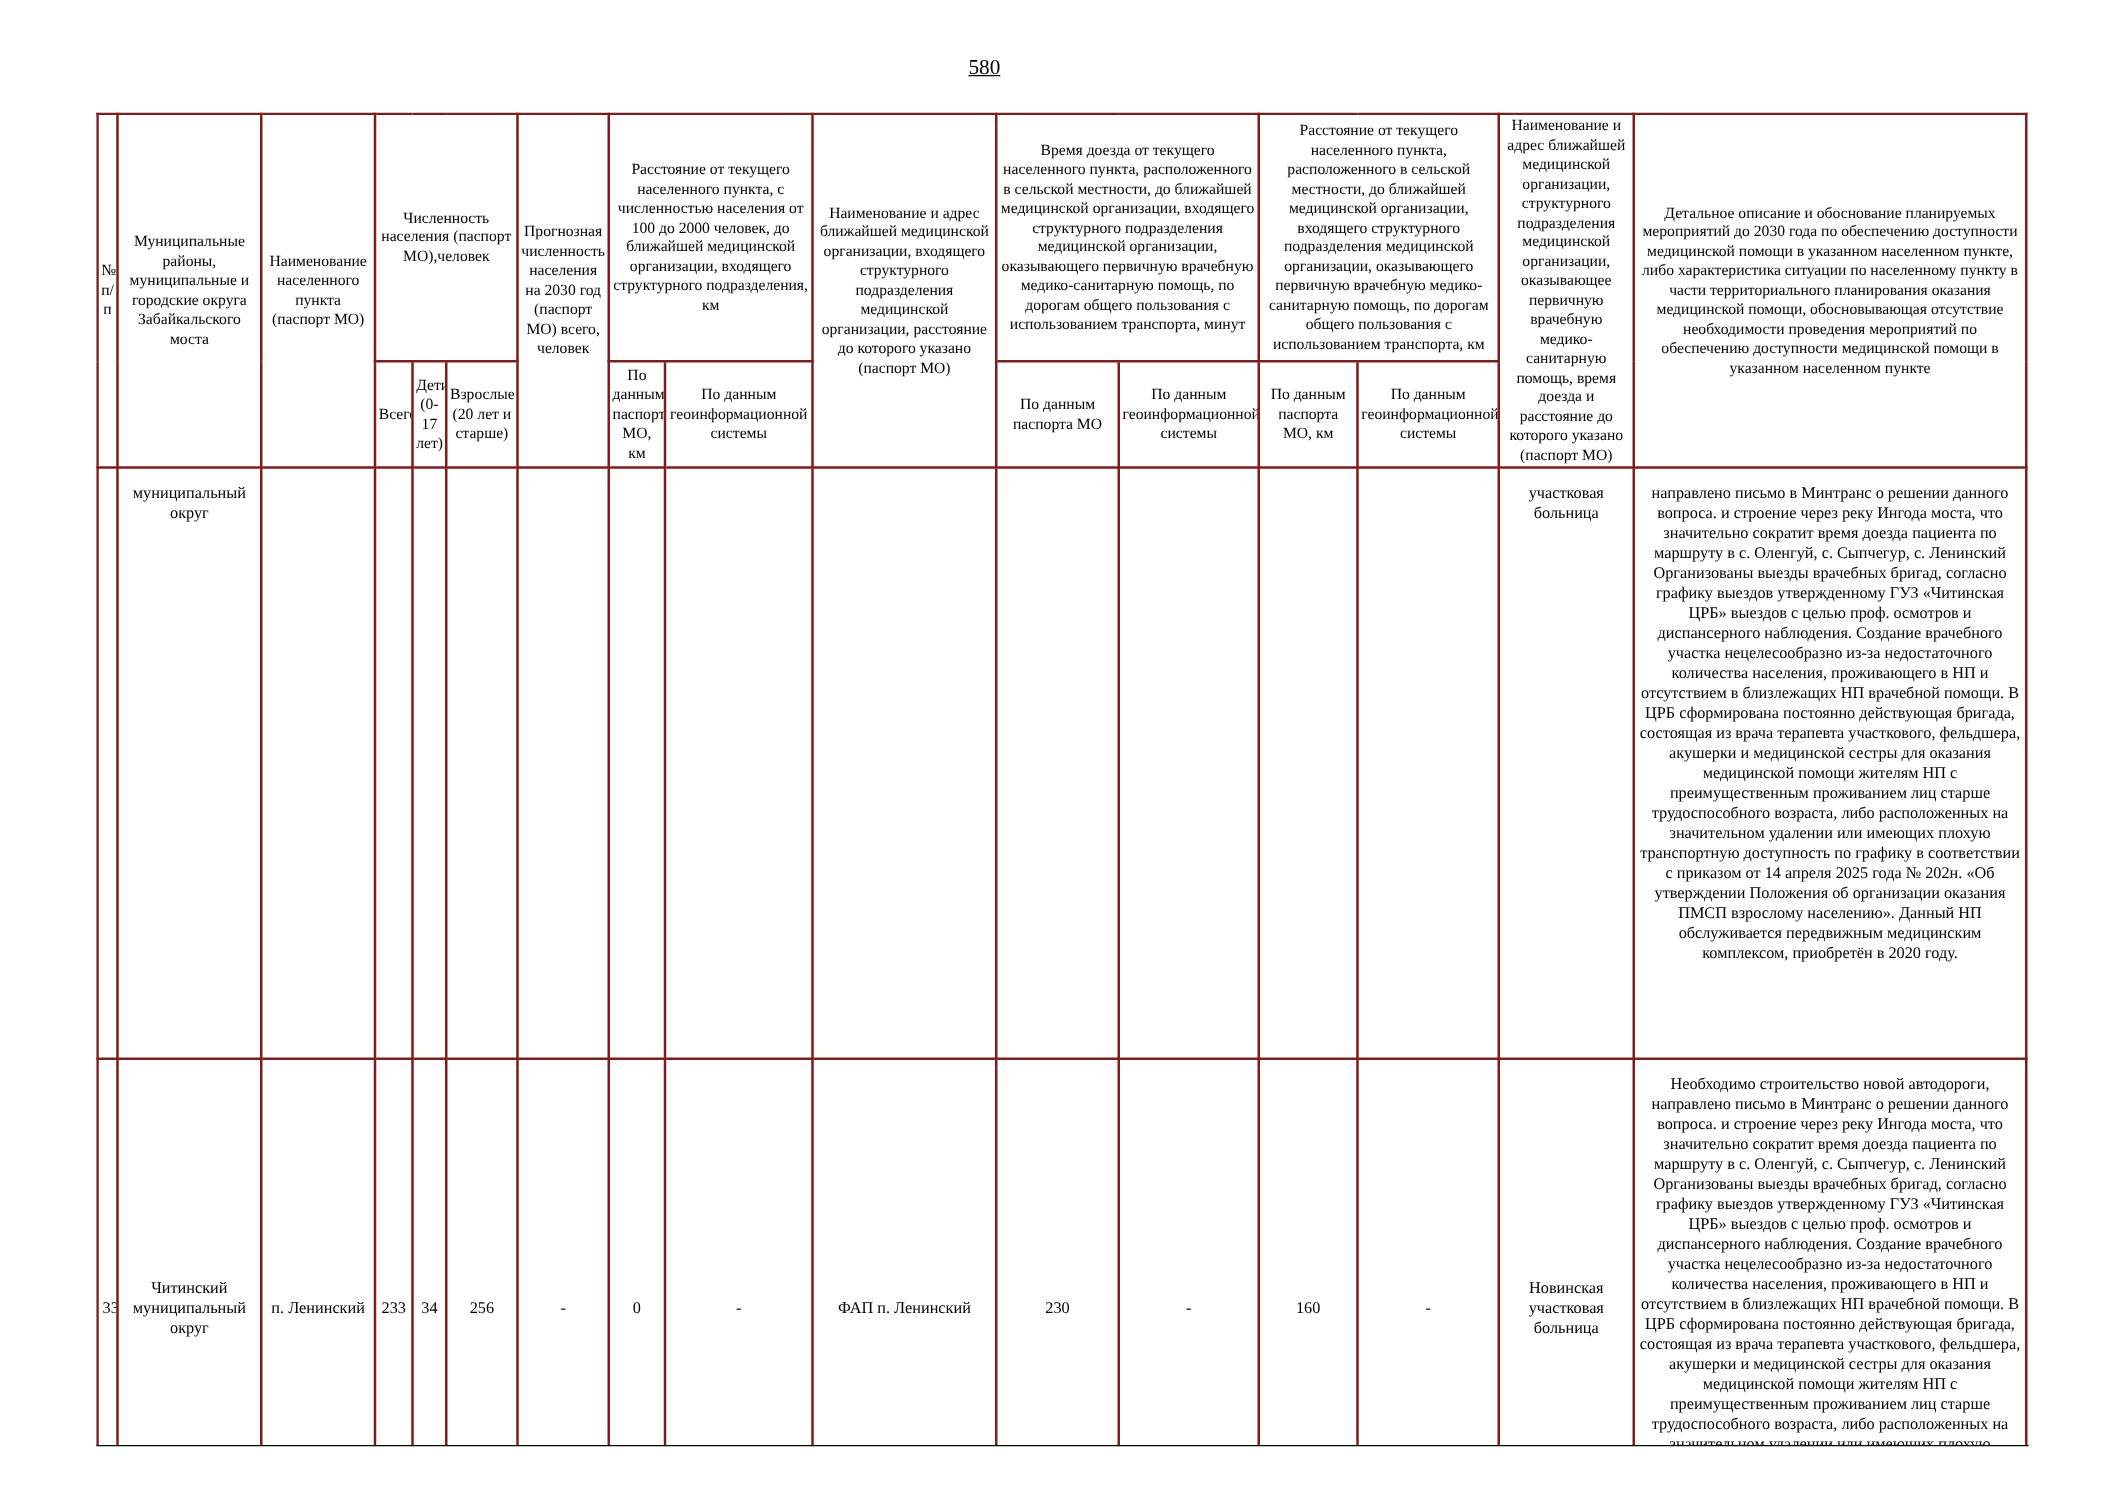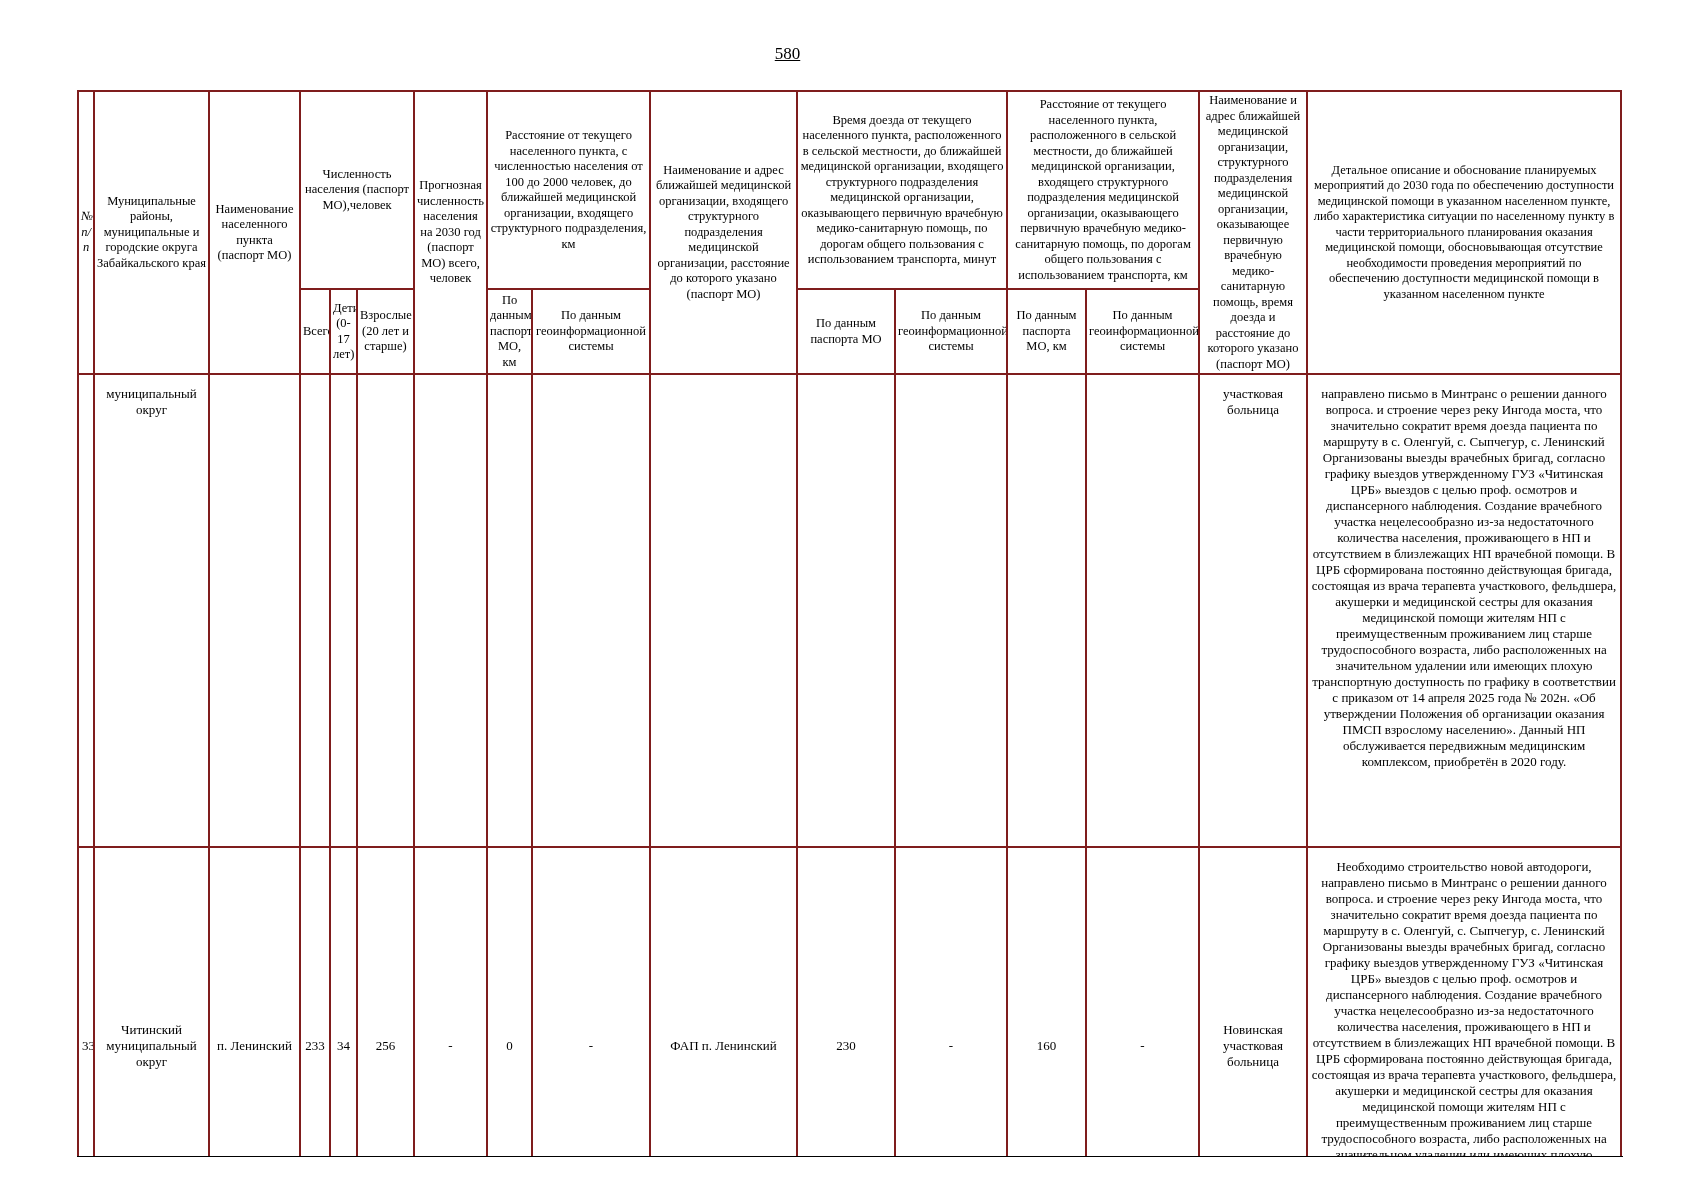--- a/index.html
+++ b/index.html
@@ -39,21 +39,21 @@
   .grid tbody td {
     font-size:13px; line-height:16px;
     padding:11px 3px;
   }
   .grid tbody tr.r1 { height:455px; }
   .grid tbody tr.r2 { height:377px; }
   td.v-top { vertical-align:top; padding-top:3px; }
   td.desc { vertical-align:top; }
   .desc-inner { height:449px; overflow:hidden; }
   .desc-inner.cut { height:373px; }
-  th.tiny { font-size:10.5px; line-height:12px; padding:0;font-style:italic; }
+  th.tiny { font-size:10.5px; line-height:12px; padding:0; }
   td.rownum { font-size:9px; padding:0; }
 </style>
 </head>
 <body>
 
 <div class="page-number">580</div>
 
 <div class="table-clip">
   <table class="grid">
     <colgroup>
@@ -70,21 +70,21 @@
         <col style="width:98px">
         <col style="width:112px">
       <col style="width:79px">
         <col style="width:113px">
         <col style="width:108px">
       <col style="width:314px">
     </colgroup>
     <thead>
       <tr class="h1">
         <th rowspan="2" class="tiny">№ п/п</th>
-        <th rowspan="2">Муниципальные районы, муниципальные и городские округа Забайкальского края</th>
+        <th rowspan="2">Муниципальные районы, муниципальные и городские округа Забайкальского моста</th>
         <th rowspan="2">Наименование населенного пункта (паспорт МО)</th>
         <th colspan="3">Численность населения (паспорт МО),человек</th>
         <th rowspan="2">Прогнозная численность населения на 2030 год (паспорт МО) всего, человек</th>
         <th colspan="2">Расстояние от текущего населенного пункта, с численностью населения от 100 до 2000 человек, до ближайшей медицинской организации, входящего структурного подразделения, км</th>
         <th rowspan="2">Наименование и адрес ближайшей медицинской организации, входящего структурного подразделения медицинской организации, расстояние до которого указано (паспорт МО)</th>
         <th colspan="2">Время доезда от текущего населенного пункта, расположенного в сельской местности, до ближайшей медицинской организации, входящего структурного подразделения медицинской организации, оказывающего первичную врачебную медико-санитарную помощь, по дорогам общего пользования с использованием транспорта, минут</th>
         <th colspan="2">Расстояние от текущего населенного пункта, расположенного в сельской местности, до ближайшей медицинской организации, входящего структурного подразделения медицинской организации, оказывающего первичную врачебную медико-санитарную помощь, по дорогам общего пользования с использованием транспорта, км</th>
         <th rowspan="2">Наименование и адрес ближайшей медицинской организации, структурного подразделения медицинской организации, оказывающее первичную врачебную медико-санитарную помощь, время доезда и расстояние до которого указано (паспорт МО)</th>
         <th rowspan="2">Детальное описание и обоснование планируемых мероприятий до 2030 года по обеспечению доступности медицинской помощи в указанном населенном пункте, либо характеристика ситуации по населенному пункту в части территориального планирования оказания медицинской помощи, обосновывающая отсутствие необходимости проведения мероприятий по обеспечению доступности медицинской помощи в указанном населенном пункте</th>
       </tr>

